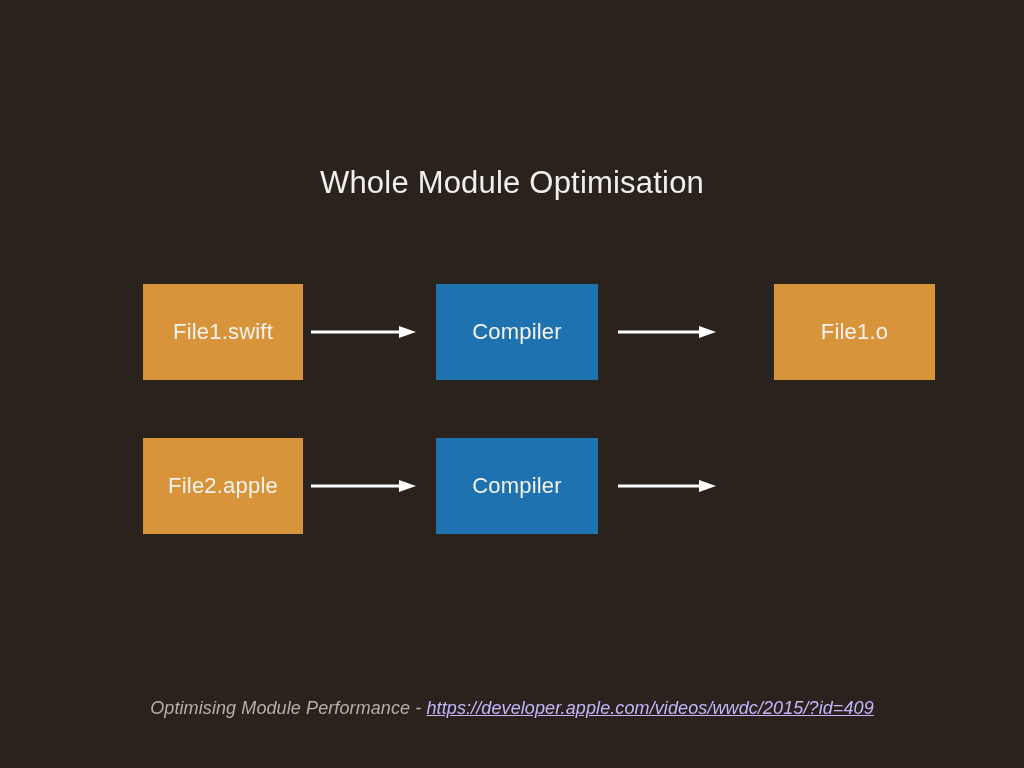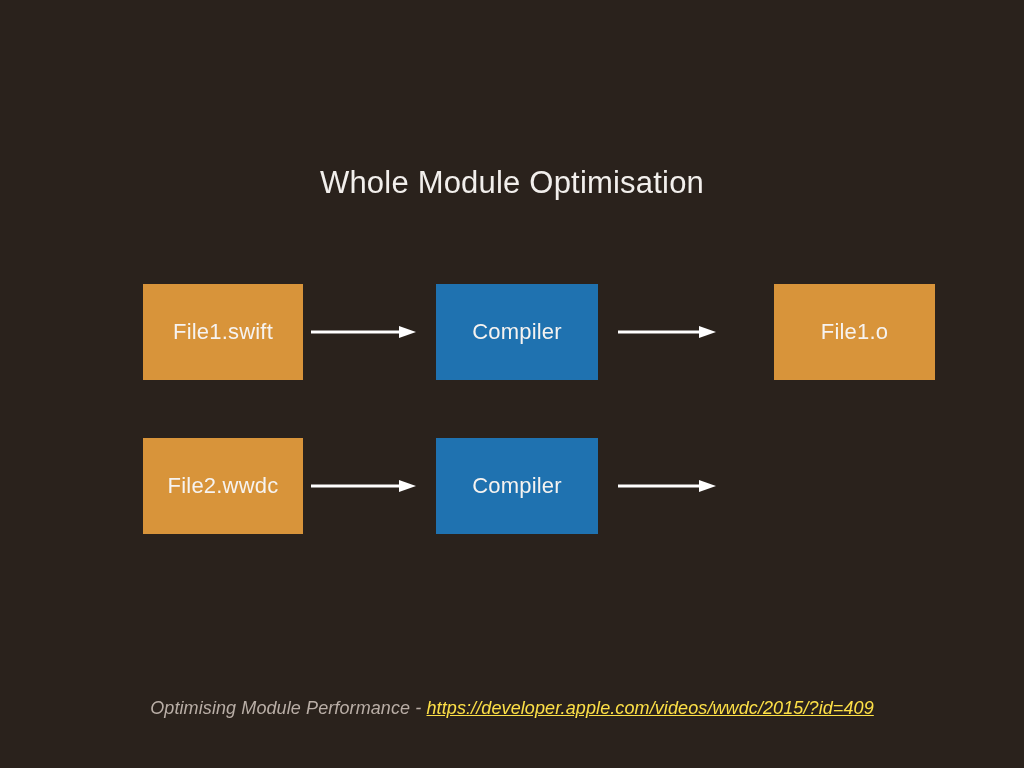--- a/index.html
+++ b/index.html
@@ -93,21 +93,21 @@
     top: 698px;
     width: 1024px;
     text-align: center;
     color: #b9aea6;
     font-size: 18px;
     font-style: italic;
     letter-spacing: 0.1px;
     white-space: nowrap;
   }
   #footer-link {
-    color: #fde047;
+    color: #c4b5fd;
     text-decoration: underline;
     font-style: italic;
   }
 </style>
 </head>
 <body>
 
 <div id="slide">
 
   <div id="slide-title">Whole Module Optimisation</div>
@@ -139,21 +139,21 @@
       </div>
 
       <div class="node-box node-output">
         <span class="node-label">File1.o</span>
       </div>
     </div>
 
     <div class="pipeline-row" id="pipeline-row-2">
 
       <div class="node-box node-source">
-        <span class="node-label">File2.wwdc</span>
+        <span class="node-label">File2.apple</span>
       </div>
 
       <div class="arrow arrow-1">
         <svg viewBox="0 0 105 12" preserveAspectRatio="none" aria-hidden="true">
           <rect x="0" y="4.5" width="92" height="3" fill="#ffffff"></rect>
           <polygon points="88,0 105,6 88,12" fill="#ffffff"></polygon>
         </svg>
       </div>
 
       <div class="node-box node-compile">

